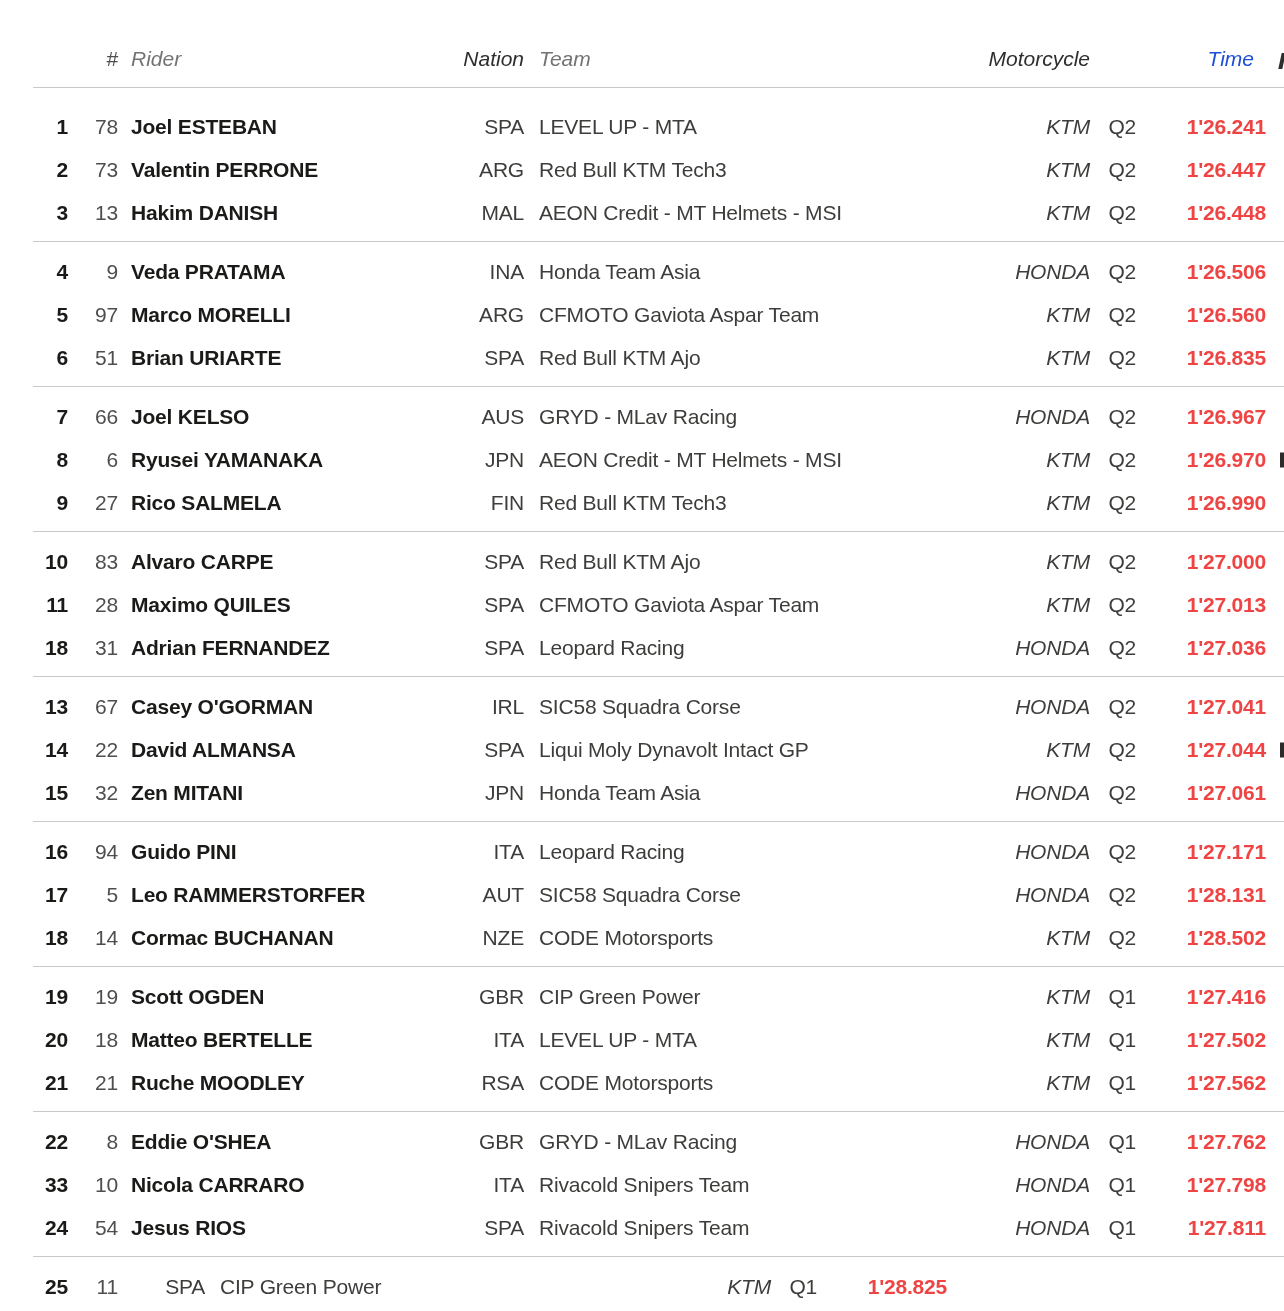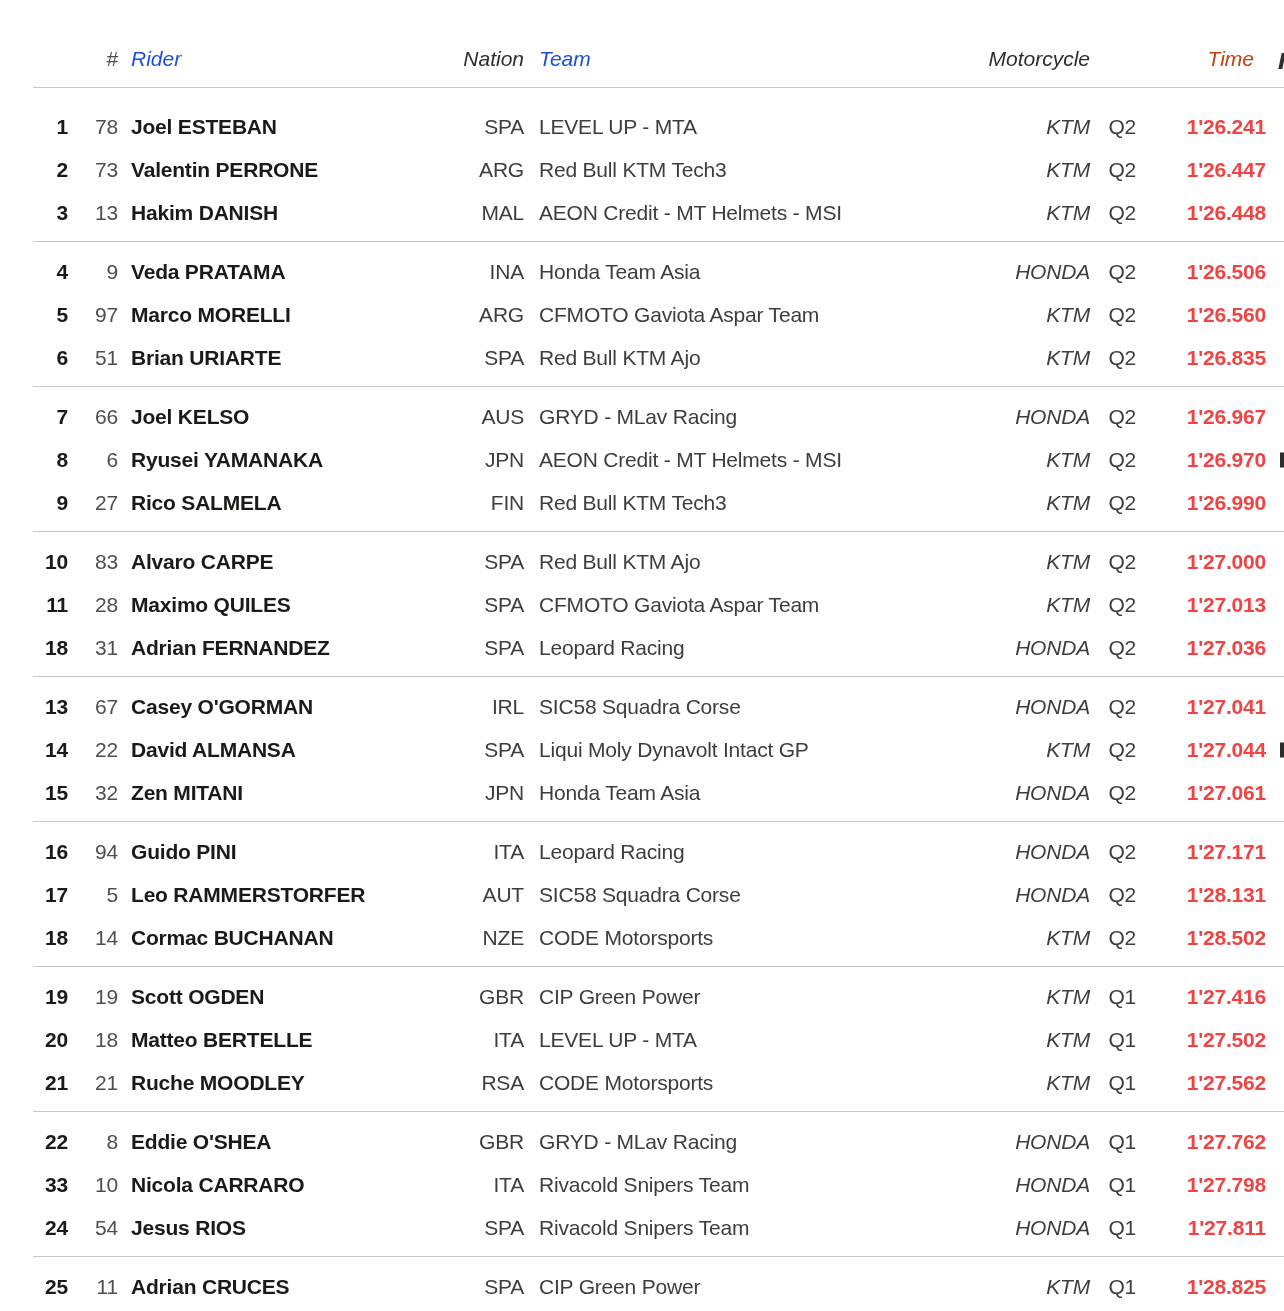--- a/index.html
+++ b/index.html
@@ -50,22 +50,22 @@
   .c-pos     { width: 35px;  text-align: right; font-weight: bold; color: #1a1a18; }
   .c-num     { width: 50px;  text-align: right; color: #4e4e50; }
   .c-rider   { width: 306px; margin-left: 13px; font-weight: bold; color: #1a1a18; overflow: hidden; }
   .c-nation  { width: 87px;  text-align: right; }
   .c-team    { width: 406px; margin-left: 15px; overflow: hidden; }
   .c-moto    { width: 145px; text-align: right; font-style: italic; }
   .c-session { width: 46px;  text-align: right; }
   .c-time    { width: 130px; text-align: right; font-weight: bold; color: #ef4444; }
   .c-extra   { width: 50px;  margin-left: 14px; position: relative; height: 100%; }
   .header-row .c-rider,
-  .header-row .c-team { font-weight: normal; color: #1d4ed8; }
-  .header-row .c-time { font-weight: normal; color: #c2410c; padding-right: 12px; width: 118px; }
+  .header-row .c-team { font-weight: normal; color: #737373; }
+  .header-row .c-time { font-weight: normal; color: #1d4ed8; padding-right: 12px; width: 118px; }
   .header-row .c-extra { height: 30px; }
   
   .edge-mark {
     position: absolute;
     left: 0;
     top: 50%;
     transform: translateY(-50%);
     width: 4px;
     height: 15px;
     background: #2b2b2a;
@@ -379,21 +379,20 @@
           <div class="c-moto">HONDA</div>
           <div class="c-session">Q1</div>
           <div class="c-time">1'27.811</div>
           <div class="c-extra"></div>
         </div>
       </div>
       <div class="group last">
         <div class="row">
           <div class="c-pos">25</div>
           <div class="c-num">11</div>
-          <div class="c-rider">Adrian CRUCES</div>
           <div class="c-nation">SPA</div>
           <div class="c-team">CIP Green Power</div>
           <div class="c-moto">KTM</div>
           <div class="c-session">Q1</div>
           <div class="c-time">1'28.825</div>
           <div class="c-extra"></div>
         </div>
       </div>
     </div>
 

